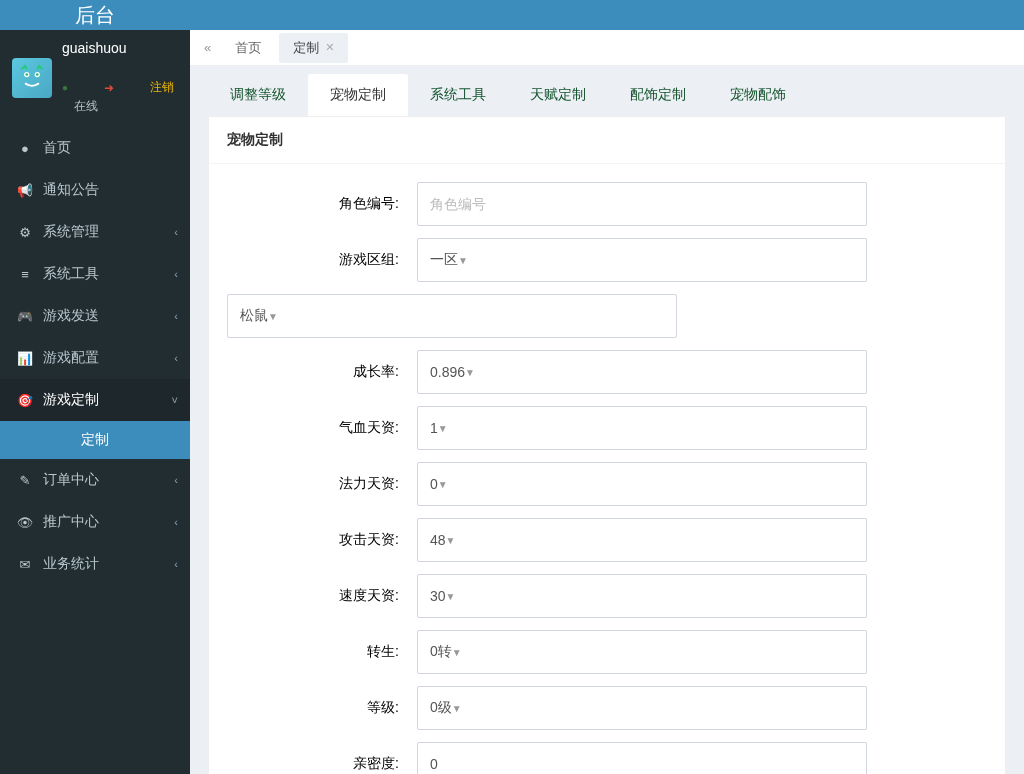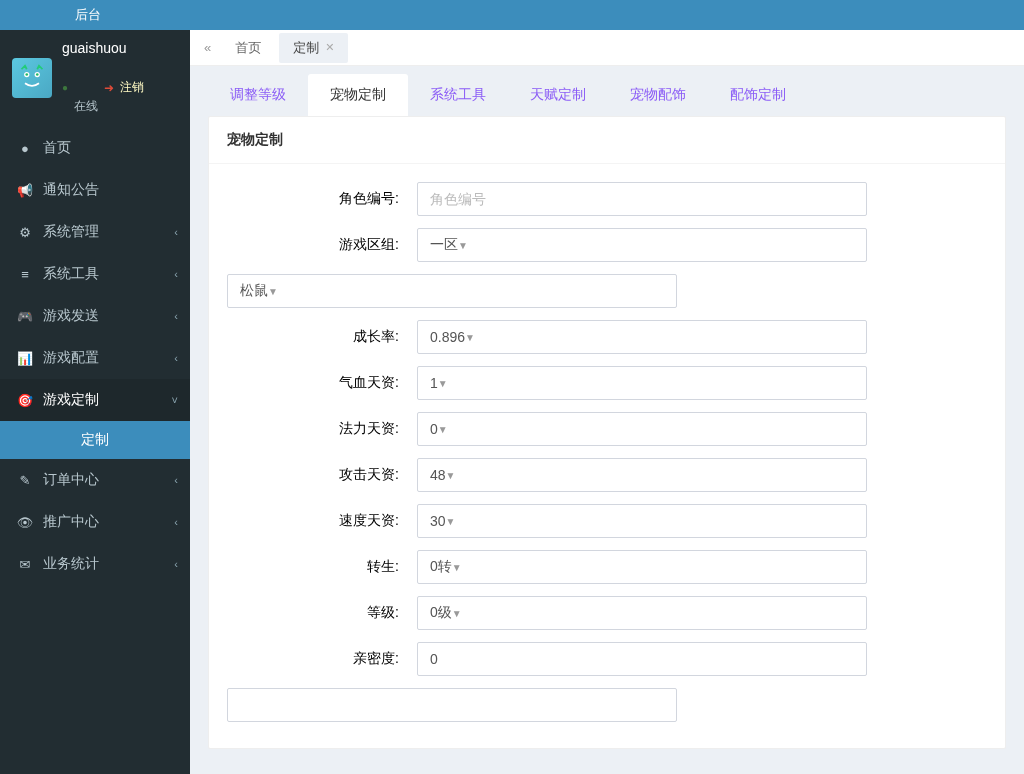--- a/index.html
+++ b/index.html
@@ -1,61 +1,61 @@
 <!DOCTYPE html>
 <html><head>
 <meta charset="utf-8">
 <style>
 * { box-sizing: border-box; margin: 0; padding: 0; }
 body { font-family: "Microsoft YaHei", Arial, sans-serif; font-size: 14px; color: #333; background: #ecf0f5; }
 .app { display: flex; height: 774px; width: 1024px; overflow: hidden; }
 
 
 .sidebar { width: 190px; background: #222d32; color: #b8c7ce; display: flex; flex-direction: column; }
-.header-strip { height: 30px; background: #3c8dbc; width: 100%; display: flex; align-items: center; padding-left: 75px; color: #fff; font-size: 13px; overflow: hidden; }
+.header-strip { height: 30px; background: #3c8dbc; width: 100%; display: flex; align-items: center; padding-left: 75px; color: #fff; font-size: 20px; overflow: hidden; }
 .user-panel { padding: 10px 12px 12px 12px; display: flex; align-items: center; gap: 10px; }
 .avatar { width: 40px; height: 40px; border-radius: 4px; background: linear-gradient(135deg,#5bc8e0,#4aa8c4); display: flex; align-items: center; justify-content: center; }
 .avatar svg { width: 28px; height: 28px; }
 .user-info { display: flex; flex-direction: column; gap: 4px; }
 .user-name { color: #fff; font-size: 14px; }
 .user-status { font-size: 12px; display: flex; align-items: center; gap: 6px; }
 .dot-green { color: #3c763d; font-size: 10px; }
 .status-online { color: #b8c7ce; margin-top: 38px; }
 .logout-icon { color: #dd4b39; font-size: 12px; }
-.logout-text { color: #fef9c3; }
+.logout-text { color: #eab308; margin-left: 30px; }
 .nav { list-style: none; }
 .nav-item { display: flex; align-items: center; padding: 12px 15px; color: #b8c7ce; cursor: pointer; position: relative; }
 .nav-item .nav-icon { width: 20px; text-align: center; margin-right: 8px; font-size: 13px; }
 .nav-item .chev { position: absolute; right: 12px; font-size: 11px; color: #8aa4af; }
 .nav-item.open { background: #1e282c; color: #fff; }
 .nav-item.open .chev { transform: rotate(0deg); }
 .subnav-item { background: #3c8dbc; color: #fff; padding: 10px 15px 10px 15px; text-align: center; cursor: pointer; }
 
 
 .main { flex: 1; display: flex; flex-direction: column; background: #ecf0f5; }
 .topbar { height: 30px; background: #3c8dbc; }
 .tabs-row { background: #fff; border-bottom: 1px solid #eee; display: flex; align-items: center; padding: 4px 8px; gap: 4px; height: 36px; }
 .tabs-back { color: #999; padding: 0 6px; cursor: pointer; font-size: 13px; }
 .crumb-tab { padding: 6px 14px; color: #666; font-size: 13px; cursor: pointer; border-radius: 2px; display: flex; align-items: center; gap: 6px; }
 .crumb-tab.active { background: #ecf0f5; color: #444; }
 .crumb-tab .close-x { font-size: 11px; color: #aaa; }
 
 .content { padding: 0 18px 18px 18px; overflow: auto; flex: 1; }
 .sub-tabs { display: flex; gap: 0; margin: 8px 0 0 0; flex-wrap: wrap; }
-.sub-tab { padding: 12px 22px; color: #8b5cf6; cursor: pointer; font-size: 14px; }
+.sub-tab { padding: 12px 22px; color: #14532d; cursor: pointer; font-size: 14px; }
 .sub-tab.active { background: #fff; color: #333; border-top-left-radius: 3px; border-top-right-radius: 3px; }
 
 .panel { background: #fff; border: 1px solid #eee; border-radius: 2px; margin-top: 0; }
 .panel-header { padding: 14px 18px; font-weight: bold; color: #333; border-bottom: 1px solid #f4f4f4; }
 .panel-body { padding: 18px 18px 14px 18px; }
 
 .form-row { display: flex; align-items: center; margin-bottom: 12px; }
 .form-label { width: 190px; text-align: right; color: #000000; padding-right: 18px; font-size: 14px; }
 .form-control-wrap { flex: 1; max-width: 450px; position: relative; }
-.form-control { width: 100%; height: 34px; border: 1px solid #d2d6de; border-radius: 2px; padding: 6px 12px; font-size: 14px; color: #555; background: #fff; }
+.form-control { width: 100%; height: 44px; border: 1px solid #d2d6de; border-radius: 2px; padding: 6px 12px; font-size: 14px; color: #555; background: #fff; }
 .form-control::placeholder { color: #bbb; }
 .select-control { display: flex; align-items: center; justify-content: flex-start; cursor: pointer; background: #fff; }
 .select-caret { color: #999; font-size: 10px; }
 </style>
 </head>
 <body>
 
 <div class="app">
 
   <aside class="sidebar">
@@ -151,22 +151,22 @@
           </div>
         </div>
     </div>
 
     <div class="content">
       <div class="sub-tabs" id="sub-tabs">
           <div class="sub-tab">调整等级</div>
           <div class="sub-tab active">宠物定制</div>
           <div class="sub-tab">系统工具</div>
           <div class="sub-tab">天赋定制</div>
+          <div class="sub-tab">配饰定制</div>
           <div class="sub-tab">宠物配饰</div>
-          <div class="sub-tab">配饰定制</div>
         </div>
 
       <div class="panel">
         <div class="panel-header">宠物定制</div>
         <div class="panel-body">
 
           <div class="form-row">
             <label class="form-label">角色编号:</label>
             <div class="form-control-wrap">
               <input class="form-control" placeholder="角色编号" style="">

